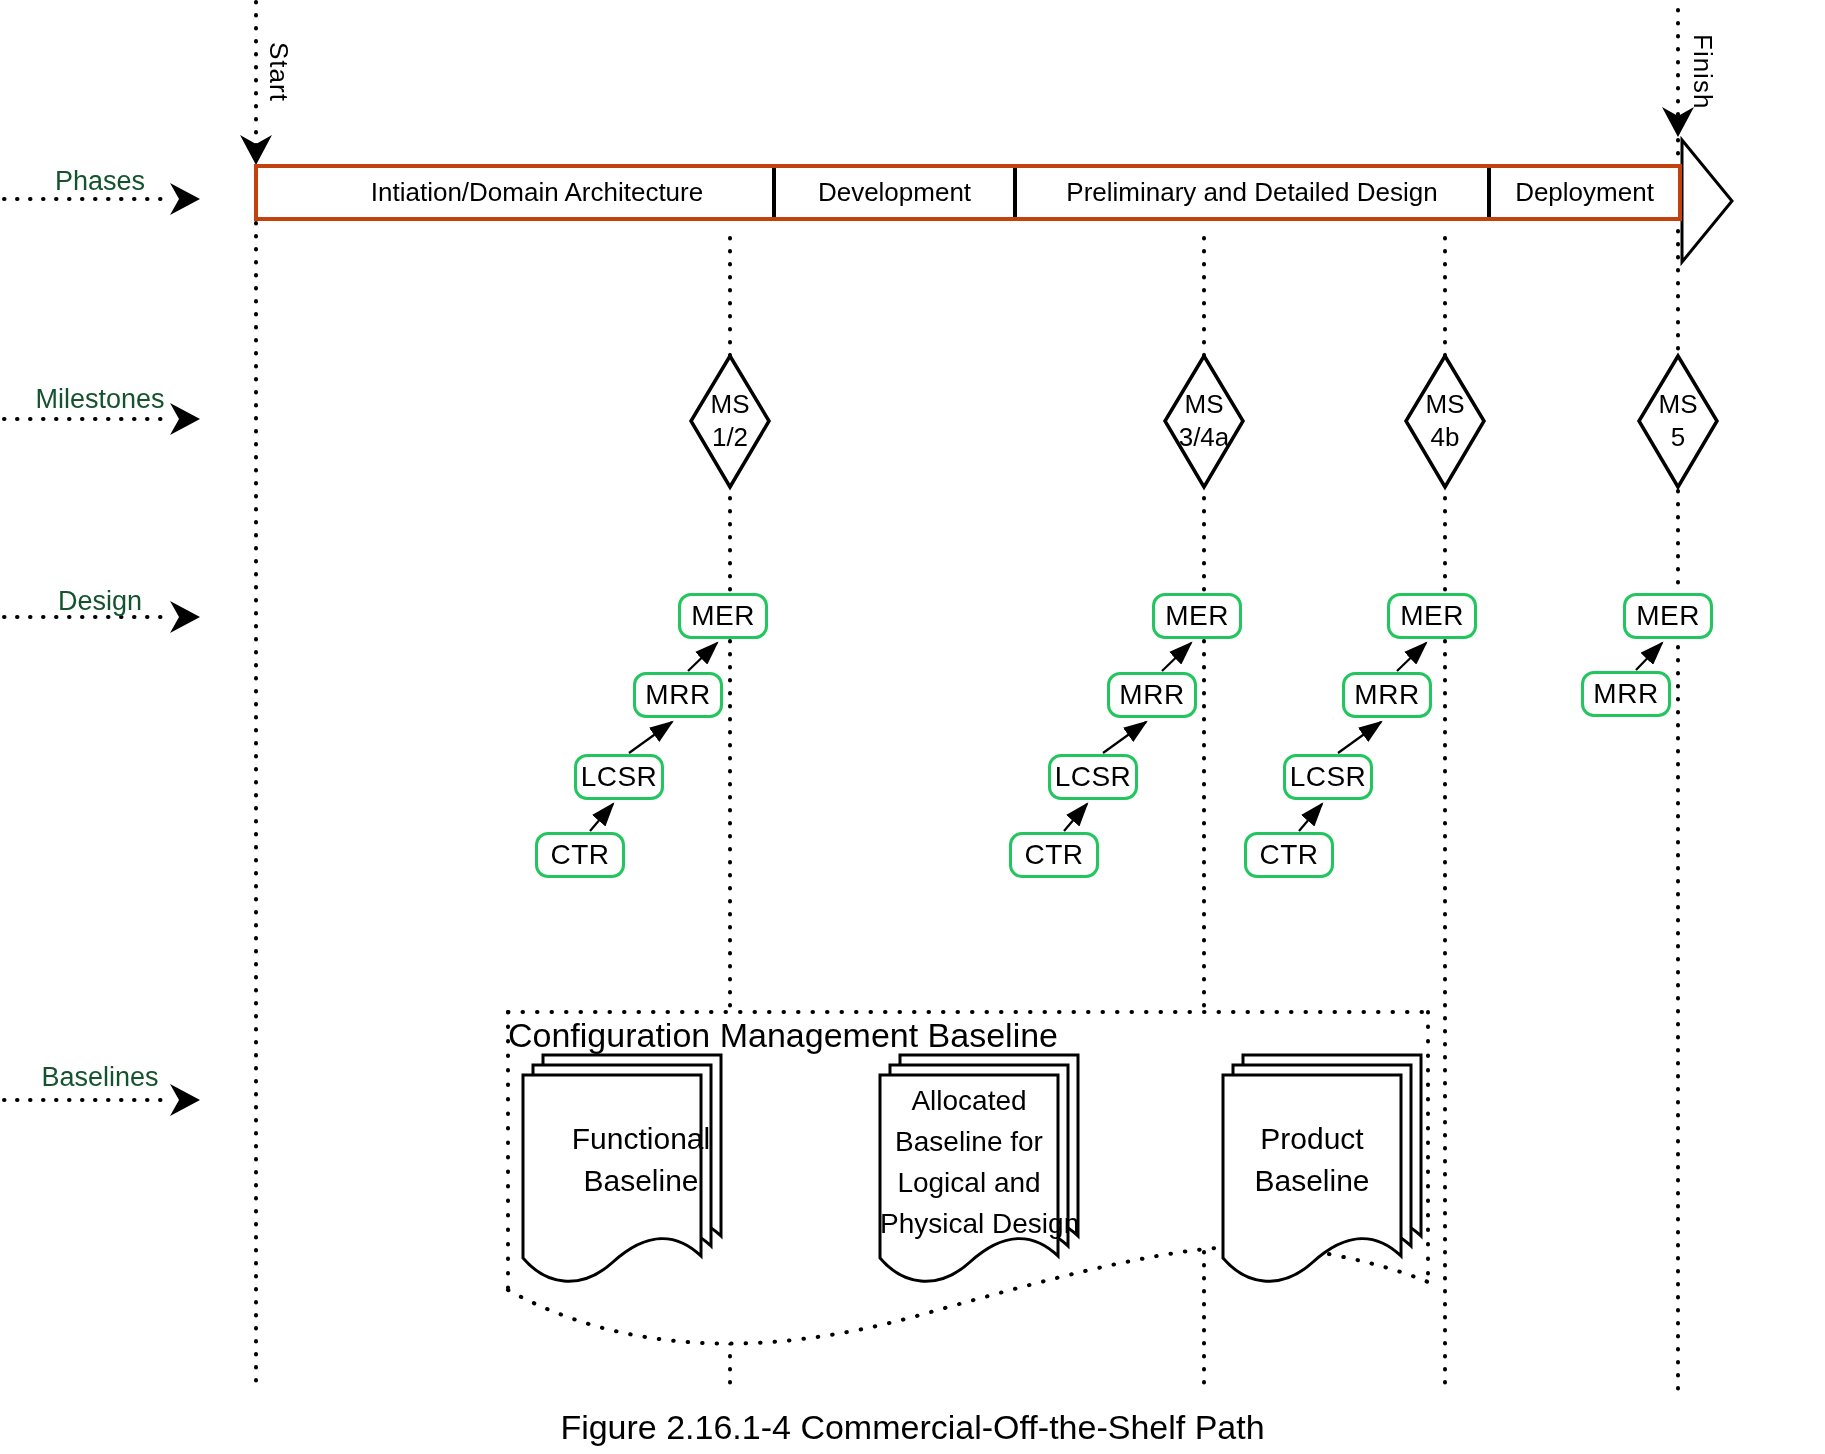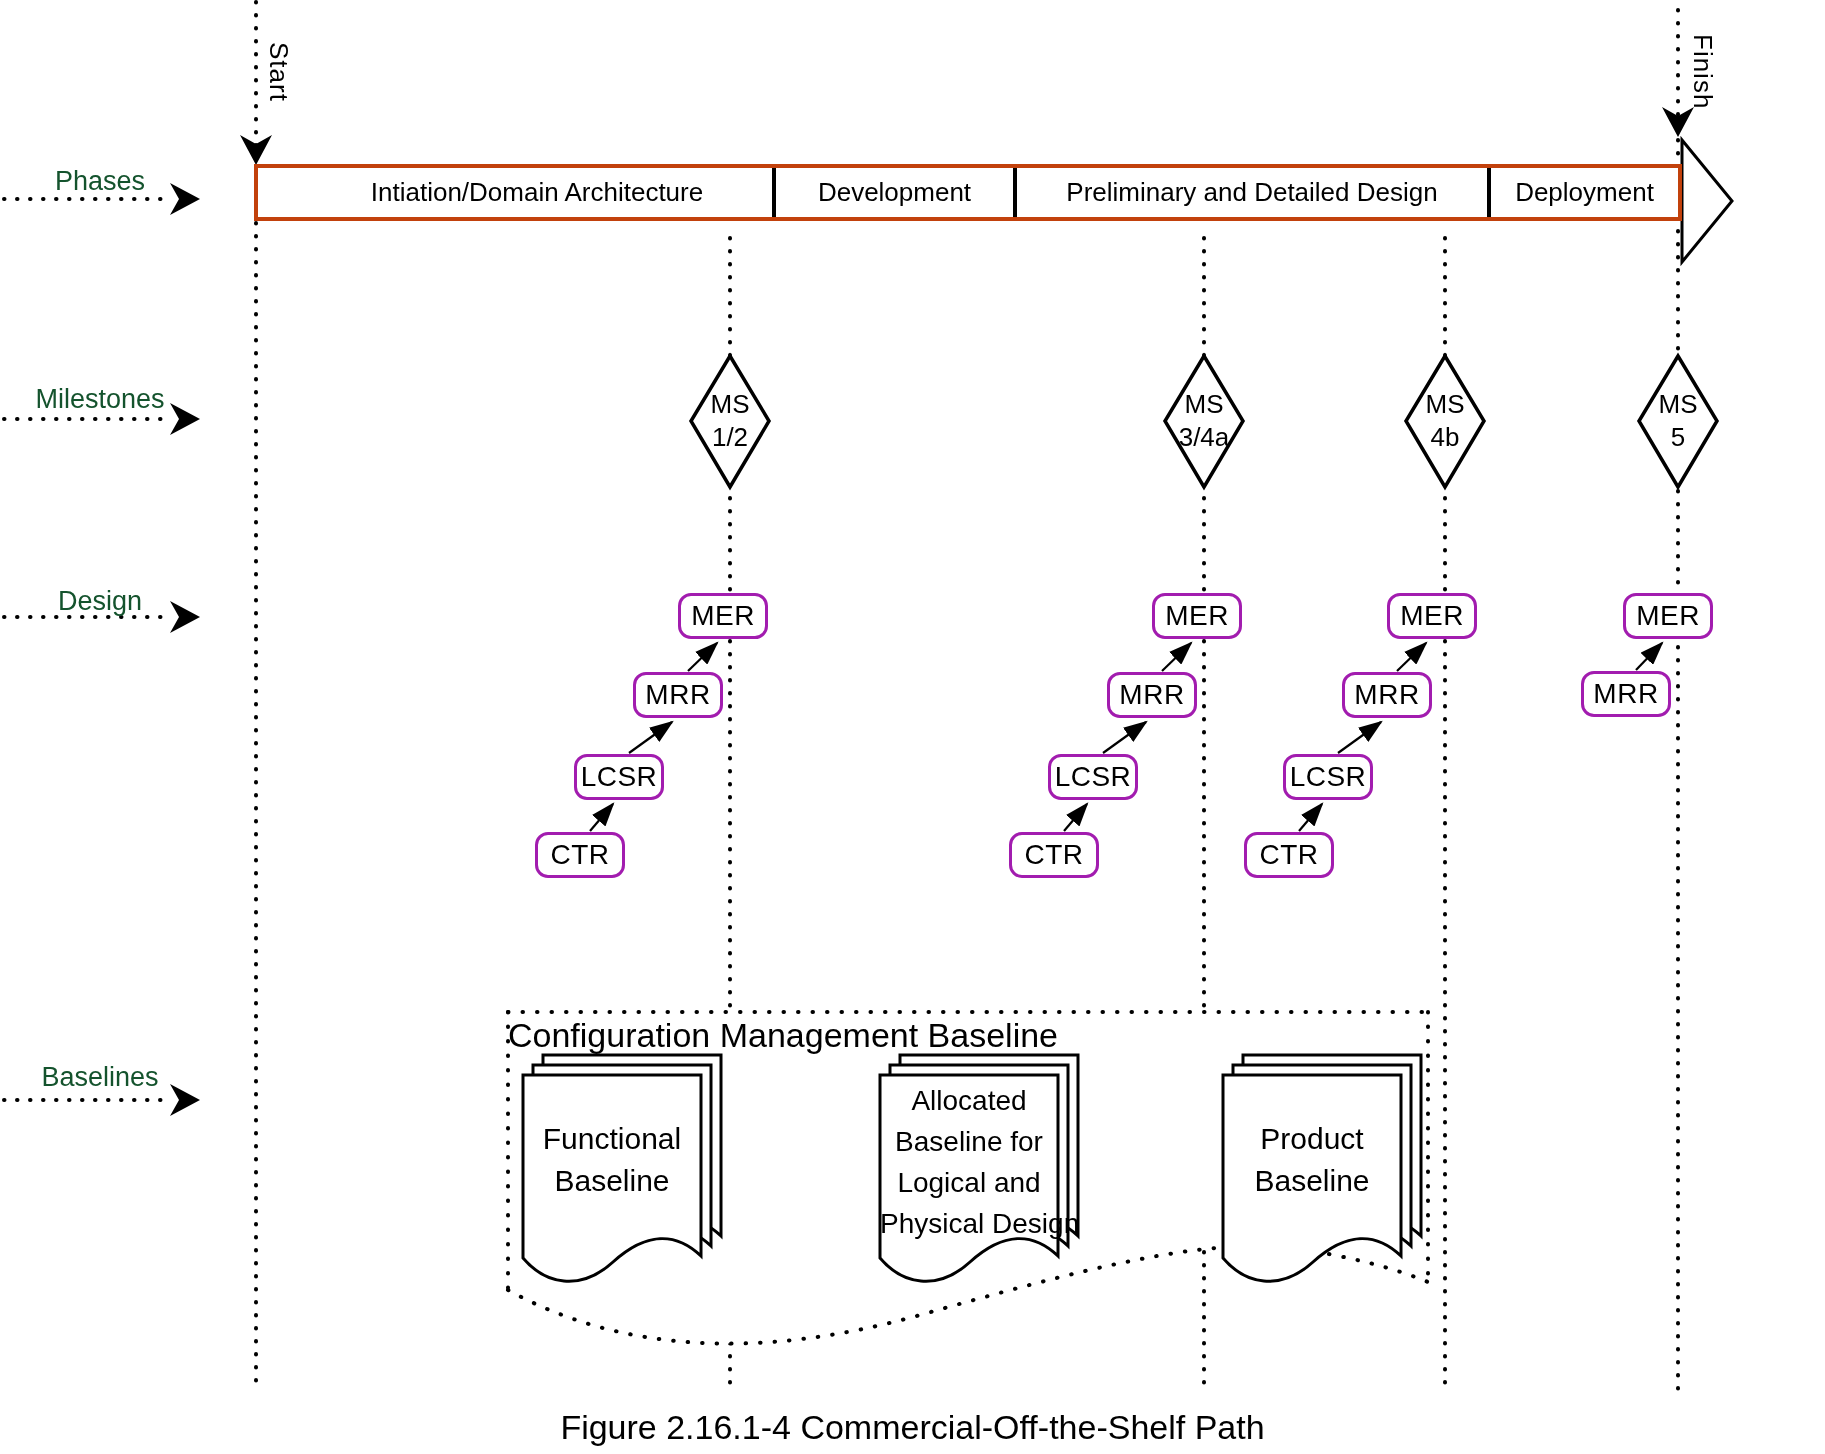--- a/index.html
+++ b/index.html
@@ -13,21 +13,21 @@
   .vlabel{writing-mode:vertical-rl;font-size:26px;line-height:26px;letter-spacing:1px;}
   .phase-bar{
     left:254px;top:164px;width:1428px;height:57px;display:flex;box-sizing:border-box;
     border:4px solid #c2410c;background:#fff;padding-left:44px;
   }
   .phase-seg{box-sizing:border-box;display:flex;align-items:center;justify-content:center;
     font-size:26px;border-right:4px solid #000;white-space:nowrap;}
   .phase-seg:last-child{border-right:none;flex:1;}
   .ms-label{width:120px;text-align:center;font-size:26px;line-height:33px;}
   .review-box{
-    width:90px;height:46px;box-sizing:border-box;border:3px solid #a21caf;border-radius:13px;
+    width:90px;height:46px;box-sizing:border-box;border:3px solid #22c55e;border-radius:13px;
     background:#fff;display:flex;align-items:center;justify-content:center;
     font-size:28px;letter-spacing:0.5px;
   }
   .doc-text{width:178px;text-align:center;font-size:30px;line-height:42px;white-space:nowrap;}
   .doc-text.small{font-size:28px;line-height:41px;}
   .cmb-title{left:508px;top:1016px;width:920px;text-align:left;font-size:34px;}
   .caption{left:0;top:1408px;width:1825px;text-align:center;font-size:34px;}
 </style>
 </head>
 <body>
@@ -158,21 +158,21 @@
   <div class="abs review-box" style="left:1244px;top:832px;">CTR</div>
   <div class="abs review-box" style="left:1283px;top:754px;">LCSR</div>
   <div class="abs review-box" style="left:1342px;top:672px;">MRR</div>
   <div class="abs review-box" style="left:1387px;top:593px;">MER</div>
 
   <div class="abs review-box" style="left:1581px;top:671px;">MRR</div>
   <div class="abs review-box" style="left:1623px;top:593px;">MER</div>
 
   <div class="abs cmb-title">Configuration Management Baseline</div>
 
-  <div class="abs doc-text" style="left:523px;top:1118px;">
+  <div class="abs doc-text" style="left:552px;top:1118px;">
     <div>Functional</div>
     <div>Baseline</div>
   </div>
   <div class="abs doc-text small" style="left:880px;top:1080px;">
     <div>Allocated</div>
     <div>Baseline for</div>
     <div>Logical and</div>
     <div>Physical Design</div>
   </div>
   <div class="abs doc-text" style="left:1223px;top:1118px;">

